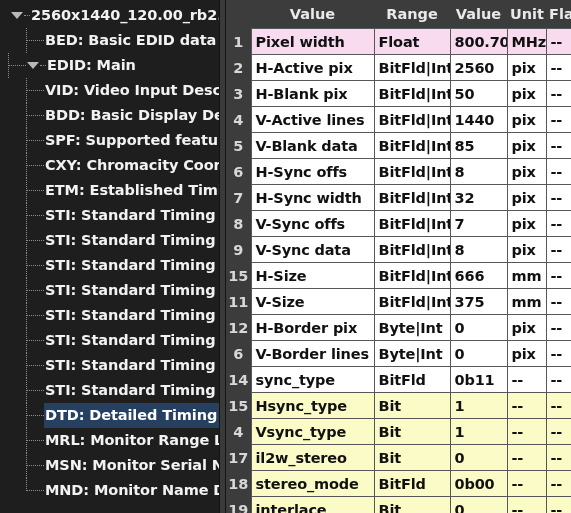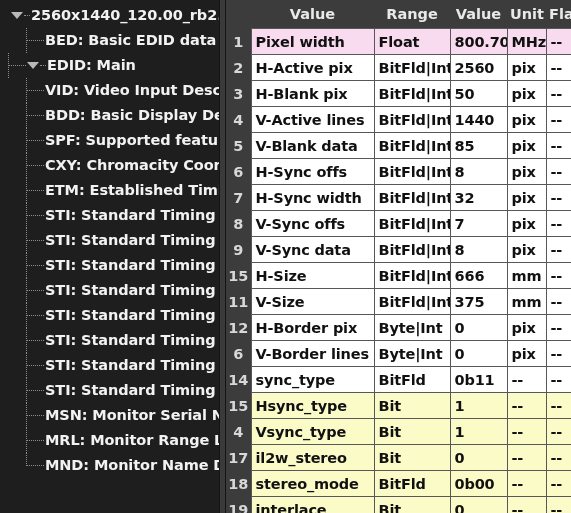--- a/index.html
+++ b/index.html
@@ -274,33 +274,40 @@
           </span>
           <span class="label">STI: Standard Timing I</span>
         </div>
         <div class="tree-row">
           <span class="elbow" style="width: 44px;">
             <span class="dashline" style="left: 26px; width: 18px;"></span>
             <span class="vline" style="left: 26px; top: 0px; height: 25px;"></span>
           </span>
           <span class="label">STI: Standard Timing I</span>
         </div>
+        <div class="tree-row selected">
+          <span class="elbow" style="width: 44px;">
+            <span class="dashline" style="left: 26px; width: 18px;"></span>
+            <span class="vline" style="left: 26px; top: 0px; height: 25px;"></span>
+          </span>
+          <span class="label">DTD: Detailed Timing</span>
+        </div>
+        <div class="tree-row">
+          <span class="elbow" style="width: 44px;">
+            <span class="dashline" style="left: 26px; width: 18px;"></span>
+            <span class="vline" style="left: 26px; top: 0px; height: 25px;"></span>
+          </span>
+          <span class="label">MRL: Monitor Range L</span>
+        </div>
         <div class="tree-row">
           <span class="elbow" style="width: 44px;">
             <span class="dashline" style="left: 26px; width: 18px;"></span>
             <span class="vline" style="left: 26px; top: 0px; height: 25px;"></span>
           </span>
           <span class="label">MSN: Monitor Serial N</span>
-        </div>
-        <div class="tree-row">
-          <span class="elbow" style="width: 44px;">
-            <span class="dashline" style="left: 26px; width: 18px;"></span>
-            <span class="vline" style="left: 26px; top: 0px; height: 25px;"></span>
-          </span>
-          <span class="label">MRL: Monitor Range L</span>
         </div>
         <div class="tree-row">
           <span class="elbow" style="width: 44px;">
             <span class="dashline" style="left: 26px; width: 18px;"></span>
             <span class="vline" style="left: 26px; top: 0px; height: 13px;"></span>
           </span>
           <span class="label">MND: Monitor Name D</span>
         </div>
       </div>
   </div>

